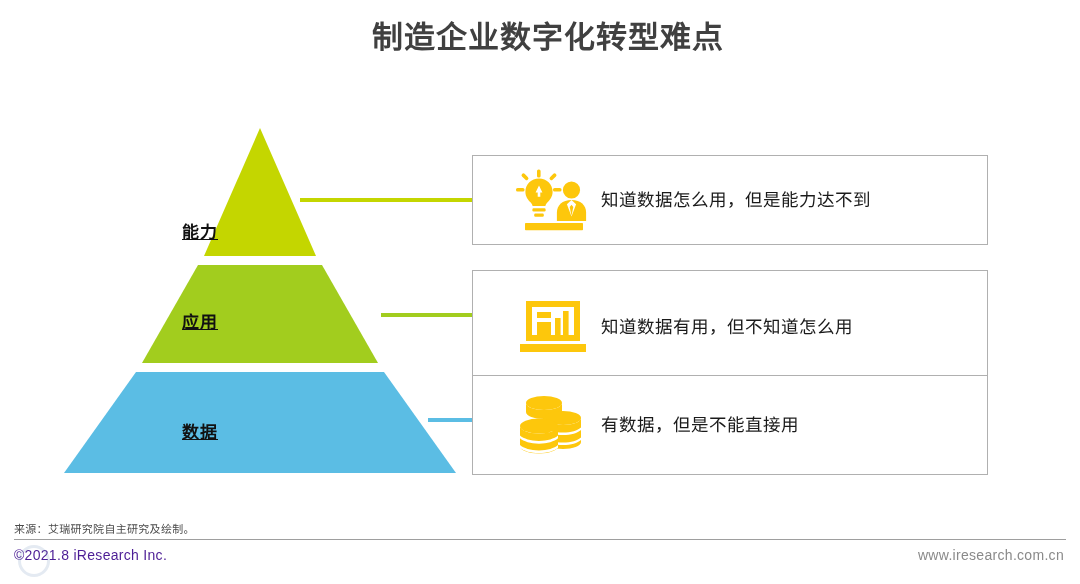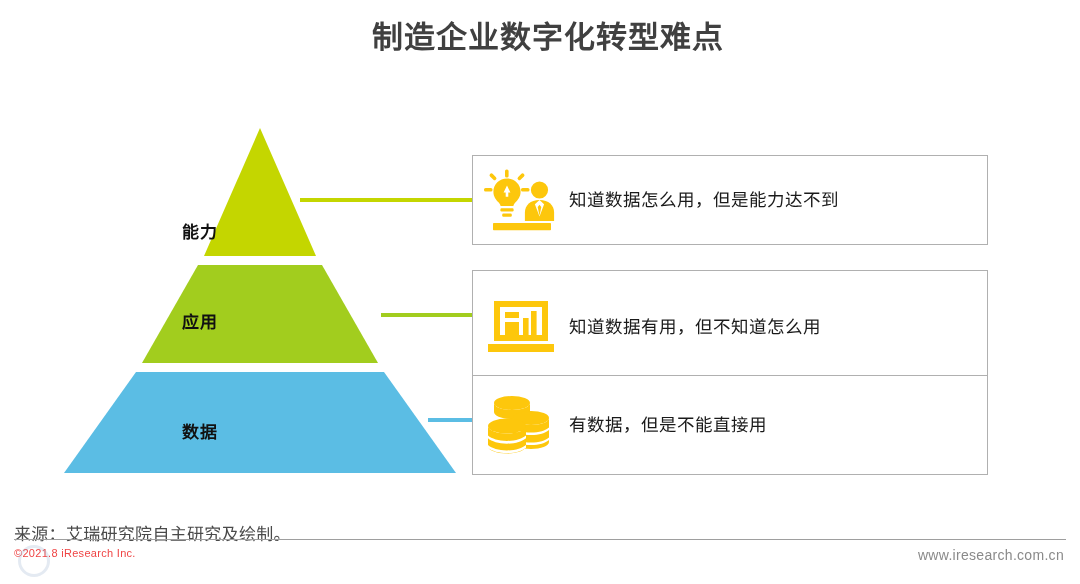--- a/index.html
+++ b/index.html
@@ -41,20 +41,21 @@
   }
   .pyramid svg { display: block; }
 
   .tier-label {
     position: absolute;
     text-align: center;
     font-weight: bold;
     color: #111111;
     font-size: 17px;
     letter-spacing: 1px;
+    text-decoration: underline;
   }
   .tier-label-1 { left: 145px; top: 218px; width: 110px; }
   .tier-label-2 { left: 145px; top: 308px; width: 110px; }
   .tier-label-3 { left: 145px; top: 418px; width: 110px; }
 
   
   .connector {
     position: absolute;
     height: 4px;
   }
@@ -65,20 +66,21 @@
   
   .card {
     position: absolute;
     left: 472px;
     width: 516px;
     border: 1px solid #b0b0b0;
     background: #ffffff;
     box-sizing: border-box;
     display: flex;
     align-items: center;
+    padding-left: 32px;
   }
   .card-1 { top: 155px; height: 90px; }
   .card-2 { top: 270px; height: 114px; }
   .card-3 { top: 375px; height: 100px; }
 
   .card-icon {
     width: 96px;
     min-width: 96px;
     height: 100%;
     display: flex;
@@ -92,38 +94,38 @@
     color: #1a1a1a;
     letter-spacing: 0.5px;
     line-height: 26px;
   }
 
   
   .footer-source {
     position: absolute;
     left: 14px;
     top: 520px;
-    font-size: 17px;
+    font-size: 11px;
     color: #4a4a4a;
     letter-spacing: 0.3px;
   }
   .footer-rule {
     position: absolute;
     left: 14px;
     top: 539px;
     width: 1052px;
     height: 1px;
     background: #9e9e9e;
   }
   .footer-copyright {
     position: absolute;
     left: 14px;
     top: 547px;
-    font-size: 11px;
-    color: #ef4444;
+    font-size: 14px;
+    color: #4c1d95;
     letter-spacing: 0.3px;
   }
   .footer-url {
     position: absolute;
     right: 16px;
     top: 547px;
     font-size: 14px;
     color: #8a8a8a;
     letter-spacing: 0.3px;
   }

